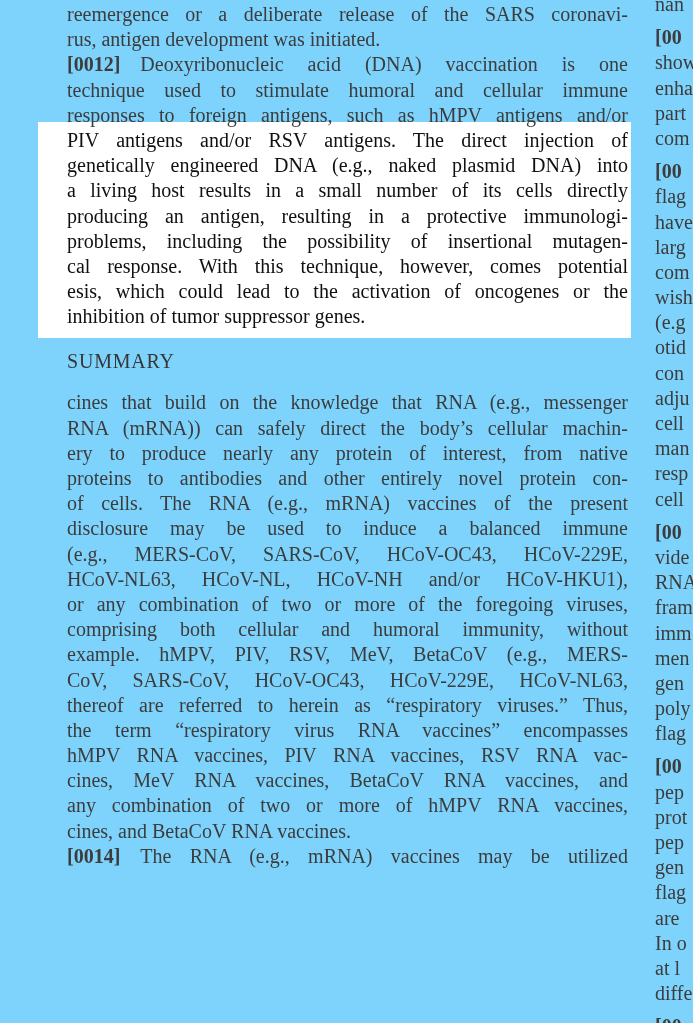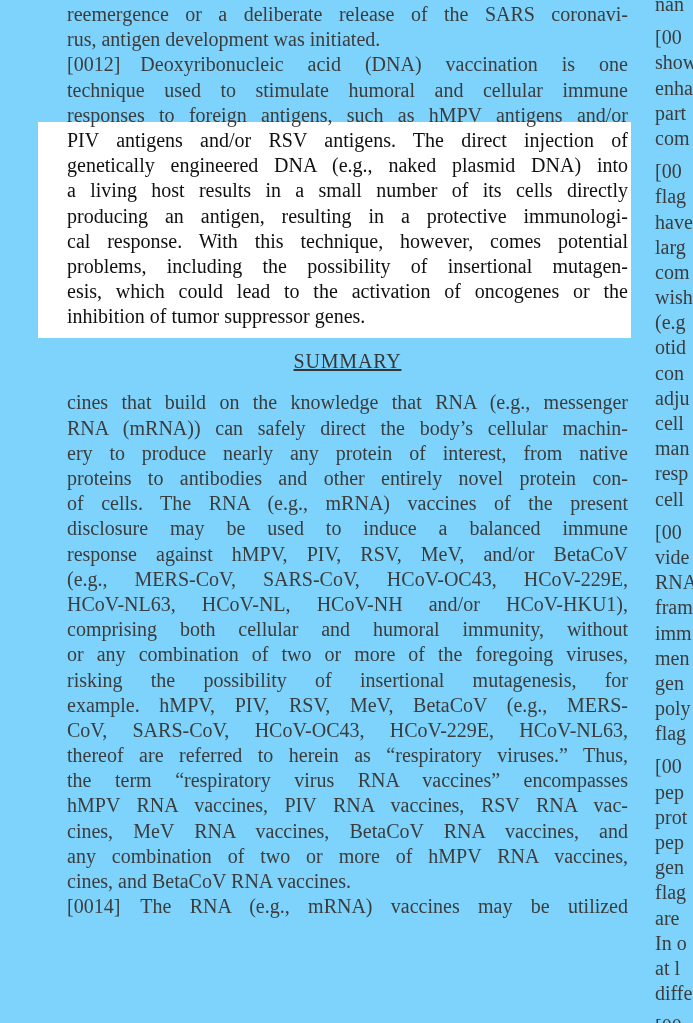--- a/index.html
+++ b/index.html
@@ -36,68 +36,65 @@
     color:#3c3c3c;
     text-align:left;
     overflow:visible;
     white-space:pre-wrap;
   }
   .line.j{
     text-align:justify;
     text-align-last:justify;
   }
   .line.hl{color:#101010;}
-  .pnum{font-weight:normal;}
+  .pnum{font-weight:bold;}
   .heading{
     height:25px;line-height:25px;
     margin-top:20px;margin-bottom:16px;
-    text-align:center;
+    text-align:left;
     font-size:20px;
     letter-spacing:0.8px;
     color:#363636;
-    text-decoration:underline;
   }
 </style>
 </head>
 <body>
 
 <div id="page" style="background: #7dd3fc;">
   <div id="highlight-box" style="background: rgb(255, 255, 255);"></div>
   <div id="main-col">
       <div class="para">
         <div class="line j">reemergence or a deliberate release of the SARS coronavi-</div>
         <div class="line">rus, antigen development was initiated.</div>
       </div>
       <div class="para">
         <div class="line j"><span class="pnum">[0012]</span> Deoxyribonucleic acid (DNA) vaccination is one</div>
         <div class="line j">technique used to stimulate humoral and cellular immune</div>
         <div class="line j">responses to foreign antigens, such as hMPV antigens and/or</div>
         <div class="line j hl">PIV antigens and/or RSV antigens. The direct injection of</div>
         <div class="line j hl">genetically engineered DNA (e.g., naked plasmid DNA) into</div>
         <div class="line j hl">a living host results in a small number of its cells directly</div>
         <div class="line j hl">producing an antigen, resulting in a protective immunologi-</div>
+        <div class="line j hl">problems, including the possibility of insertional mutagen-</div>
         <div class="line j hl">cal response. With this technique, however, comes potential</div>
-        <div class="line j hl">problems, including the possibility of insertional mutagen-</div>
         <div class="line j hl">esis, which could lead to the activation of oncogenes or the</div>
         <div class="line hl">inhibition of tumor suppressor genes.</div>
       </div>
       <div class="heading">SUMMARY</div>
       <div class="para">
         <div class="line j">cines that build on the knowledge that RNA (e.g., messenger</div>
         <div class="line j">RNA (mRNA)) can safely direct the body’s cellular machin-</div>
         <div class="line j">ery to produce nearly any protein of interest, from native</div>
         <div class="line j">proteins to antibodies and other entirely novel protein con-</div>
         <div class="line j">of cells. The RNA (e.g., mRNA) vaccines of the present</div>
         <div class="line j">disclosure may be used to induce a balanced immune</div>
-        <div class="line j">response against hMPV, PIV, RSV, MeV, and/or BetaCoV</div>
         <div class="line j">(e.g., MERS-CoV, SARS-CoV, HCoV-OC43, HCoV-229E,</div>
         <div class="line j">HCoV-NL63, HCoV-NL, HCoV-NH and/or HCoV-HKU1),</div>
+        <div class="line j">or any combination of two or more of the foregoing viruses,</div>
         <div class="line j">comprising both cellular and humoral immunity, without</div>
-        <div class="line j">or any combination of two or more of the foregoing viruses,</div>
-        <div class="line j">risking the possibility of insertional mutagenesis, for</div>
         <div class="line j">example. hMPV, PIV, RSV, MeV, BetaCoV (e.g., MERS-</div>
         <div class="line j">CoV, SARS-CoV, HCoV-OC43, HCoV-229E, HCoV-NL63,</div>
         <div class="line j">thereof are referred to herein as “respiratory viruses.” Thus,</div>
         <div class="line j">the term “respiratory virus RNA vaccines” encompasses</div>
         <div class="line j">hMPV RNA vaccines, PIV RNA vaccines, RSV RNA vac-</div>
         <div class="line j">cines, MeV RNA vaccines, BetaCoV RNA vaccines, and</div>
         <div class="line j">any combination of two or more of hMPV RNA vaccines,</div>
         <div class="line">cines, and BetaCoV RNA vaccines.</div>
       </div>
       <div class="para">

